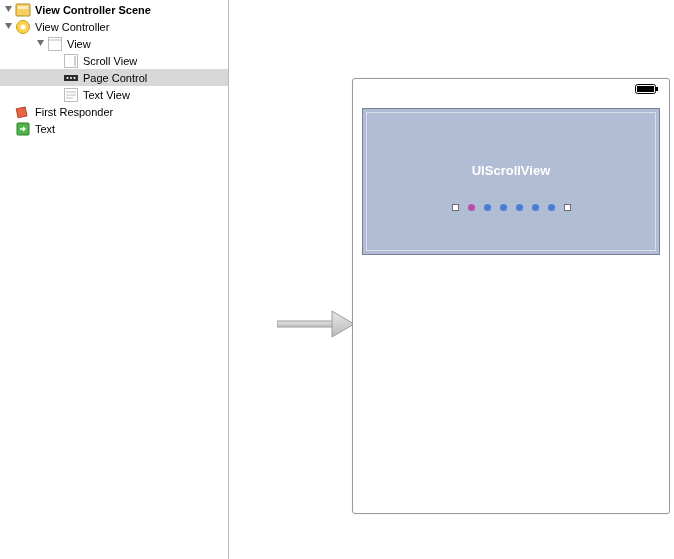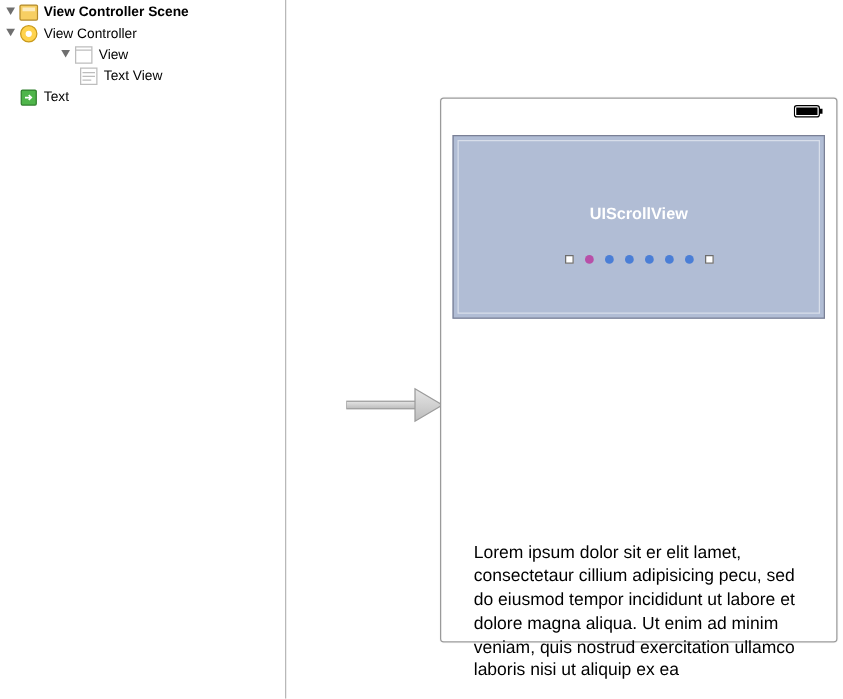--- a/index.html
+++ b/index.html
@@ -41,21 +41,21 @@
     width: 16px; height: 16px;
     margin-right: 4px;
     flex-shrink: 0;
     display: inline-flex;
     align-items: center;
     justify-content: center;
   }
   .label { }
   .indent-0 { padding-left: 4px; }
   .indent-1 { padding-left: 4px; }
-  .indent-2 { padding-left: 48px; }
+  .indent-2 { padding-left: 36px; }
   .indent-3b { padding-left: 63px; }
 
   .canvas-area {
     position: absolute;
     left: 269px; top: 0;
     width: 405px; height: 559px;
     background: #fff;
   }
   .device {
     position: absolute;
@@ -176,34 +176,63 @@
       </span>
       <span class="icon">
         <svg width="16" height="16">
             <rect x="1.5" y="1.5" width="13" height="13" fill="#fff" stroke="#bdbdbd"></rect>
             <line x1="1.5" y1="4" x2="14.5" y2="4" stroke="#bdbdbd"></line>
           </svg>
       </span>
       <span class="label">View</span>
     </div>
 
-
+    <div class="row indent-3b">
+      <span class="icon">
+        <svg width="16" height="16">
+            <rect x="1.5" y="1.5" width="13" height="13" fill="#fff" stroke="#bdbdbd"></rect>
+            <rect x="11" y="3" width="2" height="10" fill="#d0d0d0"></rect>
+          </svg>
+      </span>
+      <span class="label">Scroll View</span>
+    </div>
+
+    <div class="row indent-3b selected">
+      <span class="icon">
+        <svg width="16" height="16">
+            <rect x="1" y="5" width="14" height="6" fill="#2b2b2b"></rect>
+            <circle cx="4.5" cy="8" r="1" fill="#fff"></circle>
+            <circle cx="8" cy="8" r="1" fill="#fff"></circle>
+            <circle cx="11.5" cy="8" r="1" fill="#fff"></circle>
+          </svg>
+      </span>
+      <span class="label">Page Control</span>
+    </div>
 
     <div class="row indent-3b">
       <span class="icon">
         <svg width="16" height="16">
             <rect x="1.5" y="1.5" width="13" height="13" fill="#fff" stroke="#bdbdbd"></rect>
             <line x1="3" y1="5" x2="13" y2="5" stroke="#bdbdbd"></line>
             <line x1="3" y1="8" x2="13" y2="8" stroke="#bdbdbd"></line>
             <line x1="3" y1="11" x2="10" y2="11" stroke="#bdbdbd"></line>
           </svg>
       </span>
       <span class="label">Text View</span>
     </div>
 
+    <div class="row indent-1">
+      <span class="spacer" style="width:11px"></span>
+      <span class="icon">
+        <svg width="16" height="16">
+            <rect x="2" y="4" width="9" height="9" transform="rotate(-12 6 8)" fill="#e76445" stroke="#b43f29"></rect>
+          </svg>
+      </span>
+      <span class="label">First Responder</span>
+    </div>
 
     <div class="row indent-1">
       <span class="spacer" style="width:11px"></span>
       <span class="icon">
         <svg width="16" height="16">
             <rect x="2" y="2" width="12" height="12" rx="1" fill="#4fb54a" stroke="#2f7f2c"></rect>
             <path d="M5 8 h4 M8 6 l2 2 -2 2" stroke="#fff" stroke-width="1.4" fill="none"></path>
           </svg>
       </span>
       <span class="label">Text</span>
@@ -245,15 +274,14 @@
         <span class="dot current"></span>
         <span class="dot other"></span>
         <span class="dot other"></span>
         <span class="dot other"></span>
         <span class="dot other"></span>
         <span class="dot other"></span>
         <span class="handle-sq"></span>
       </div>
     </div>
 
-    <div class="textview">Lorem ipsum dolor sit er elit lamet, consectetaur cillium adipisicing pecu, sed do eiusmod tempor incididunt ut labore et dolore magna aliqua. Ut enim ad minim veniam, quis nostrud exercitation ullamco laboris nisi ut aliquip ex ea</div>
   </div>
 </div>
 
 </body></html>

